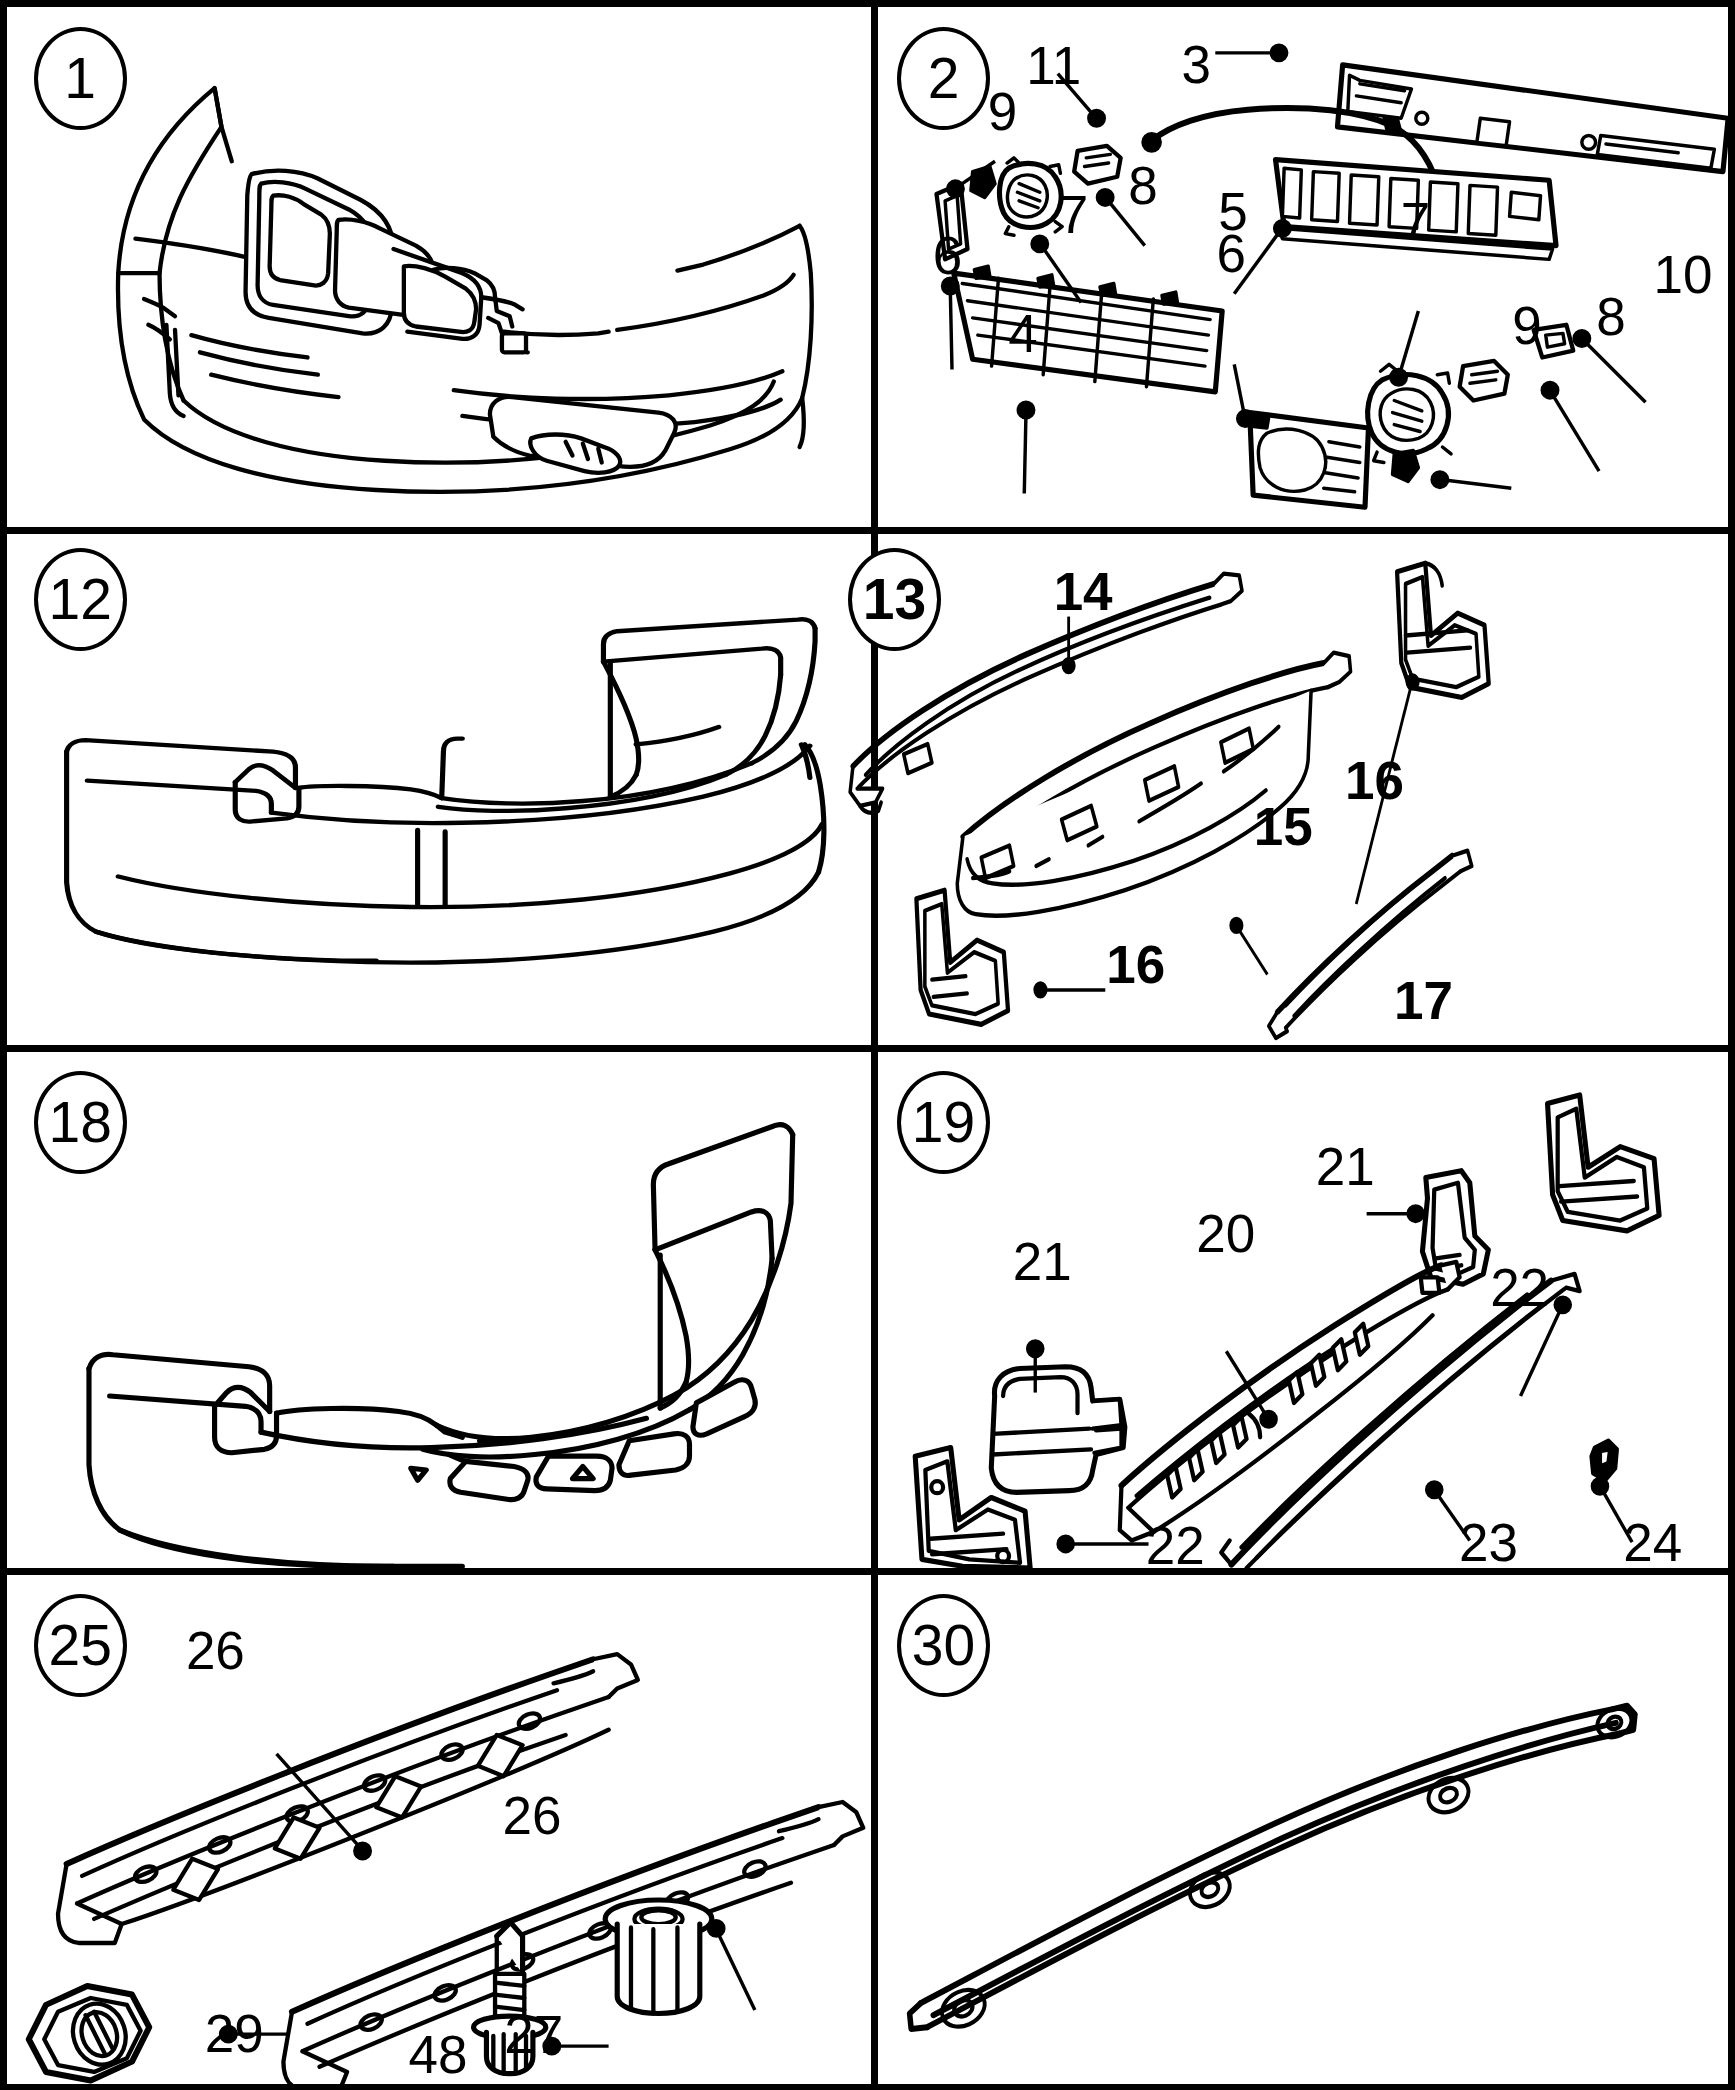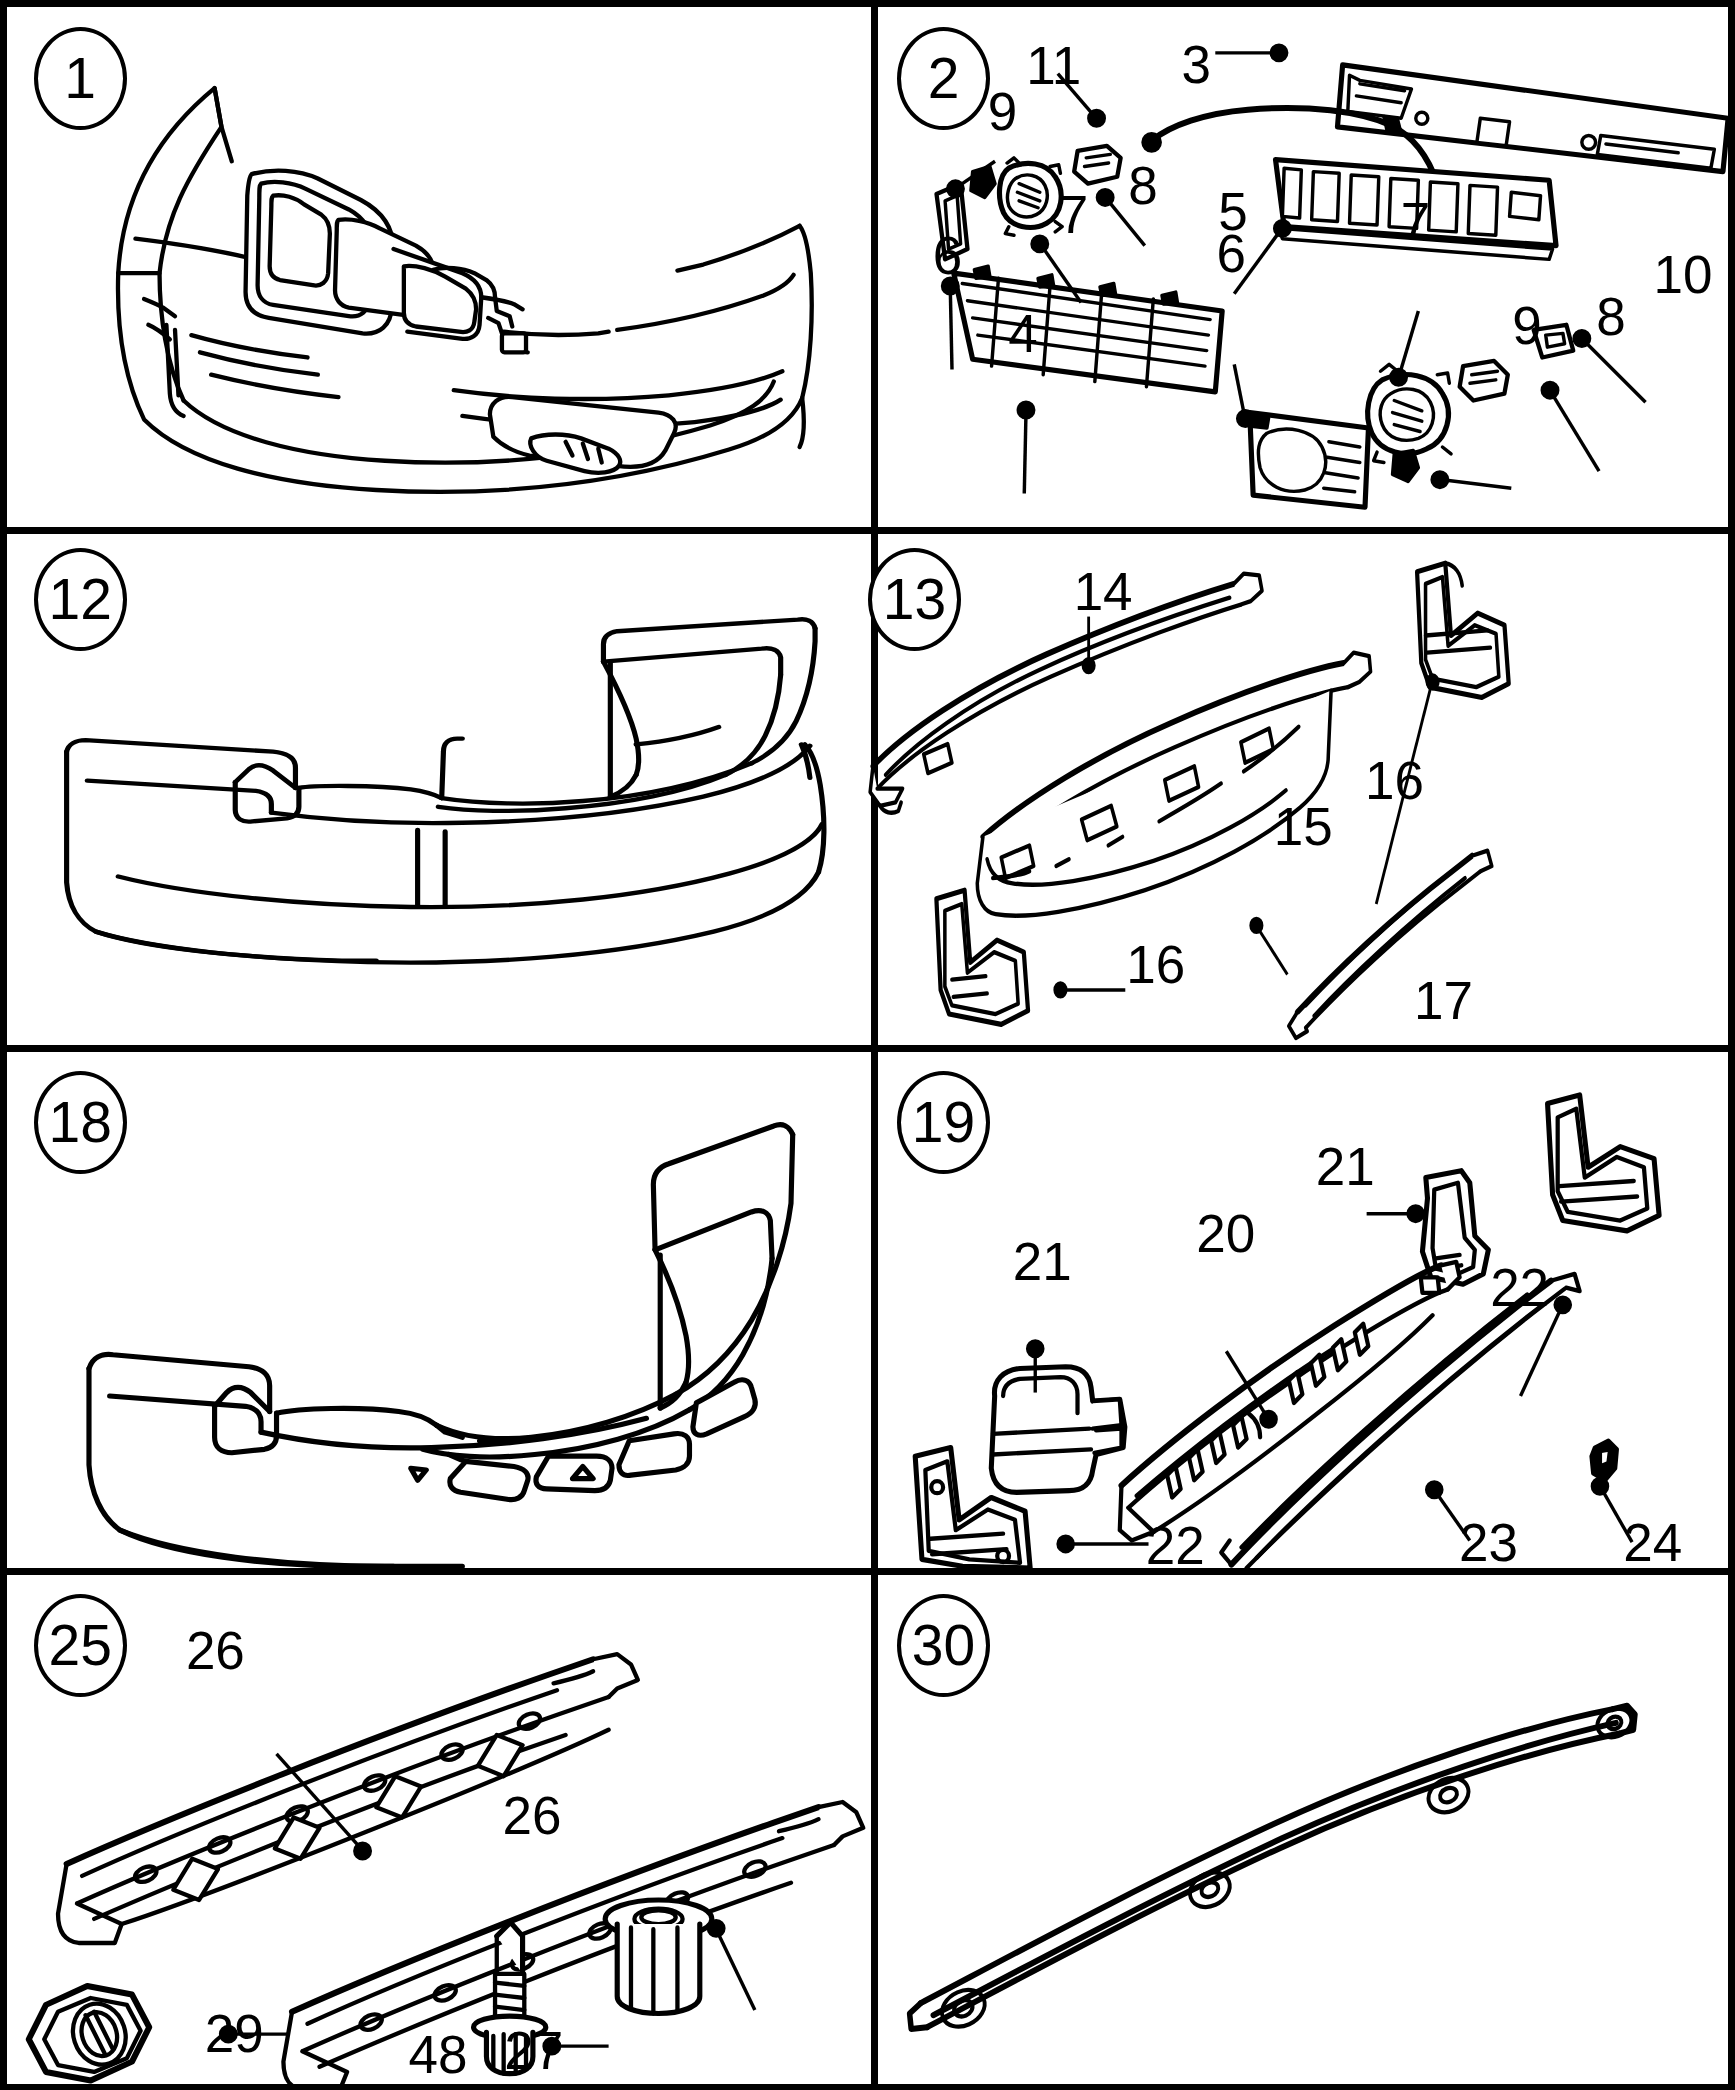--- a/index.html
+++ b/index.html
@@ -257,21 +257,21 @@
         <path d="M298 384 C360 394 440 400 520 398 C620 396 720 384 800 362 C862 344 906 320 924 292"></path>
         <path d="M120 472 C200 496 330 512 460 514 C600 516 730 500 830 468 C892 448 928 424 938 400"></path>
         <path d="M468 408 L468 512 M500 410 L500 512"></path>
         <path d="M914 290 C918 300 922 316 924 336"></path>
       </g>
     </svg>
     </div>
     <div class="badge" style="left:19px;top:13.8px;">12</div>
   </div>
 
-  <div class="panel" style="left:842px;top:527px;width:702px;height:511px;">
+  <div class="panel" style="left:822px;top:527px;width:702px;height:511px;font-weight:bold;">
     <div class="art">
     <svg viewBox="0 0 996 594" preserveAspectRatio="none">
       <g fill="none" stroke="#000" stroke-width="5" stroke-linejoin="round" stroke-linecap="round">
 
         <path d="M34 270 C80 230 170 180 280 140 C390 100 490 72 546 58" stroke-width="7"></path>
         <path d="M40 296 C86 256 176 206 286 166 C396 126 500 96 556 82" stroke-width="5"></path>
         <path d="M546 58 L560 46 L582 48 L586 66 L570 78 L556 82" fill="#fff"></path>
         <path d="M34 270 L30 300 L44 316 L66 312 L76 296 L40 296" fill="#fff"></path>
         <path d="M52 280 C92 244 170 196 270 158 C370 120 470 92 540 74"></path>
         <path d="M106 256 L140 244 L146 266 L112 278 Z" fill="#fff"></path>
@@ -527,21 +527,21 @@
         <line x1="318" y1="534" x2="252" y2="534"></line>
             <circle cx="248" cy="534" r="9"></circle>
         <line x1="690" y1="548" x2="628" y2="548"></line>
             <circle cx="624" cy="548" r="9"></circle>
       </g>
     </svg>
     </div>
     <div class="badge" style="left:19px;top:19px;">25</div>
     <div class="callout" style="left:20.0%;top:9.5%;">26</div>
     <div class="callout" style="left:57.0%;top:41.5%;">26</div>
-    <div class="callout" style="left:57.2%;top:84.0%;margin-top:16px;">27</div>
+    <div class="callout" style="left:57.2%;top:84.0%;">27</div>
     <div class="callout" style="left:46.0%;top:88.0%;">48</div>
     <div class="callout" style="left:22.2%;top:83.8%;">29</div>
   </div>
 
   <div class="panel" style="left:871px;top:1568px;width:787px;height:515px;">
     <div class="art">
     <svg viewBox="0 0 996 599" preserveAspectRatio="none">
       <g fill="none" stroke="#000" stroke-width="7" stroke-linejoin="round" stroke-linecap="round">
         <path d="M54 498 C170 442 330 362 500 290 C660 222 820 176 930 156"></path>
         <path d="M62 526 C178 470 338 390 508 318 C668 250 830 204 940 184"></path>

